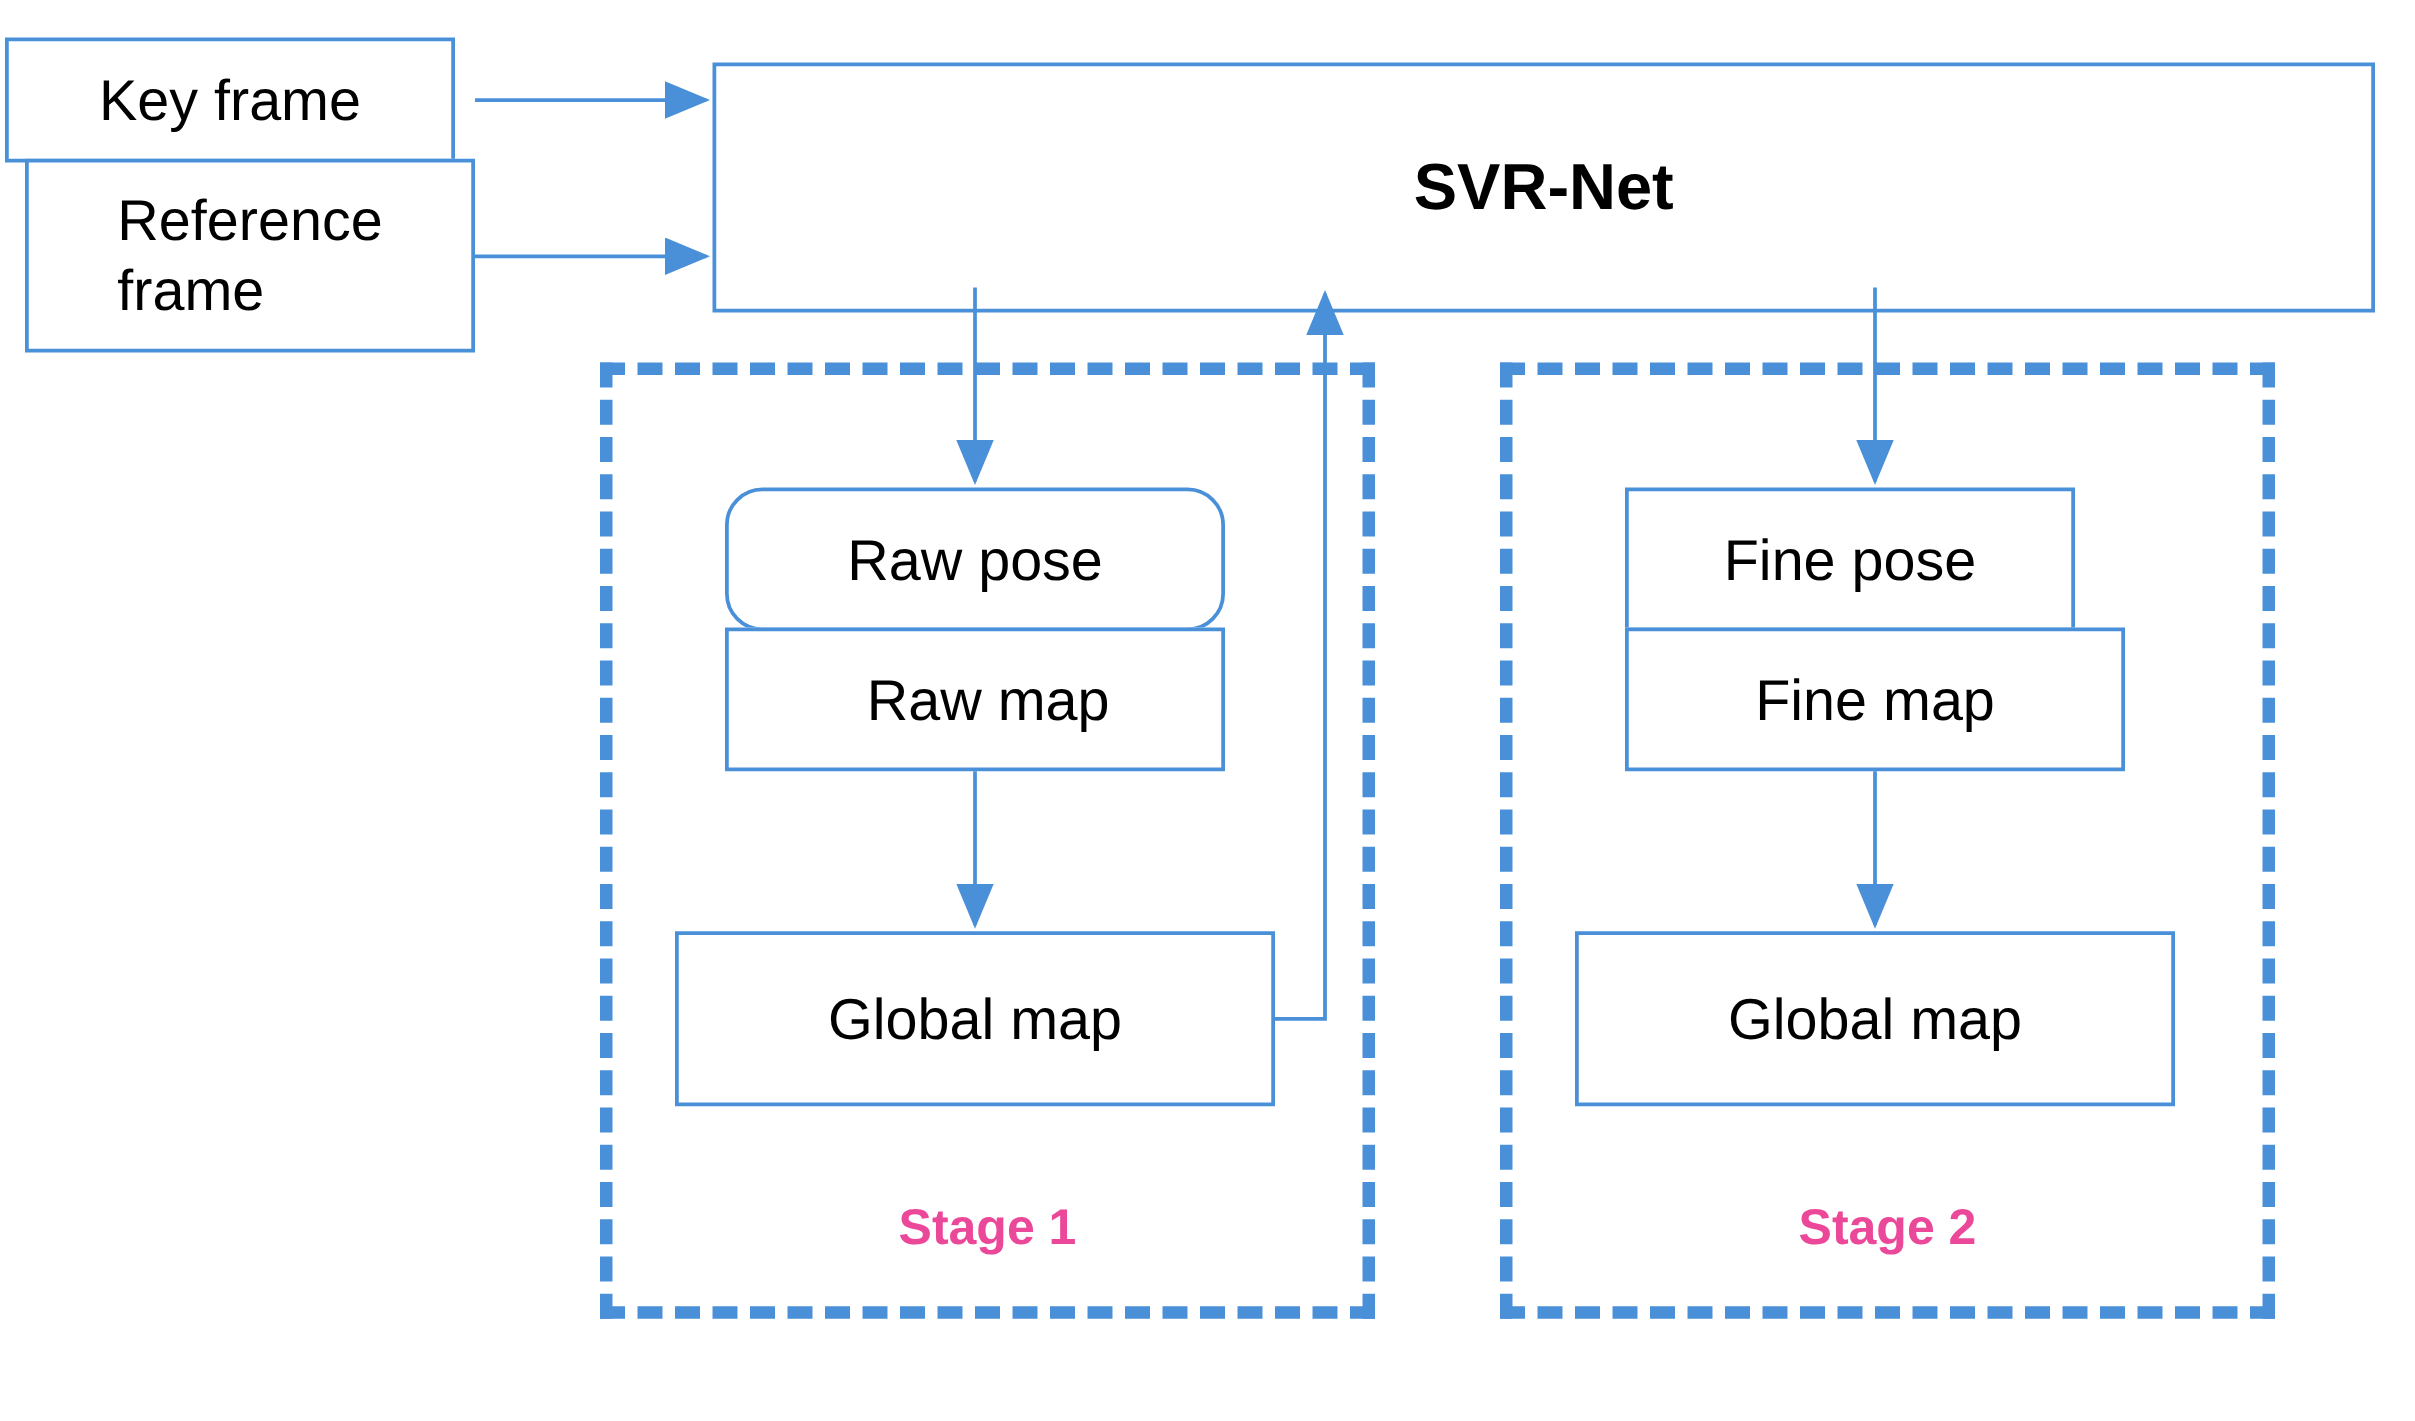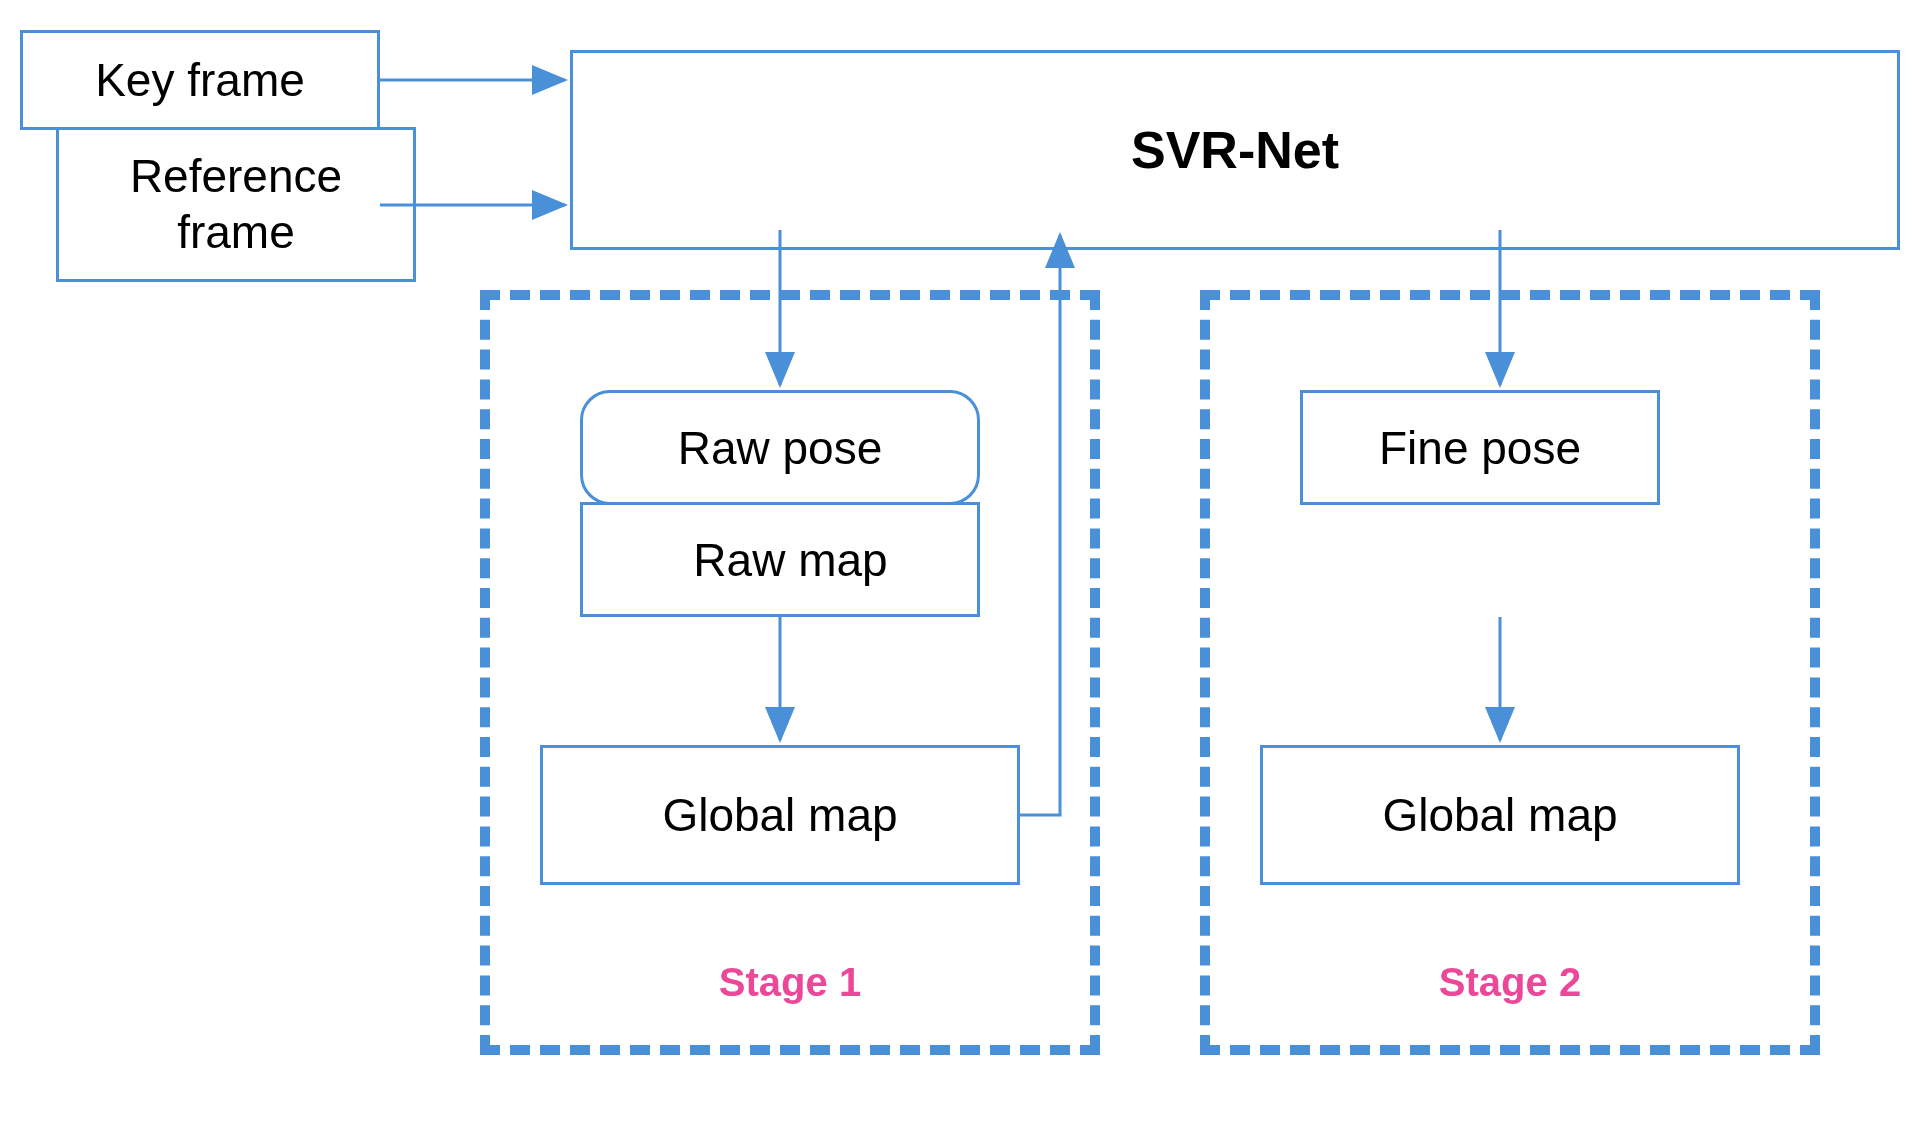--- a/index.html
+++ b/index.html
@@ -48,24 +48,24 @@
     width: 1932px;
     height: 1137px;
     pointer-events: none;
   }
 </style>
 </head>
 <body>
 
 <div class="canvas">
 
-  <div class="box" style="left:20px; top:30px; width:360px; height:100px;">
+  <div class="box" style="left:4px; top:30px; width:360px; height:100px;">
     <span>Key frame</span>
   </div>
-  <div class="box" style="left:20px; top:127px; width:360px; height:155px; line-height:1.2; text-align:center;margin-left:36px;">
+  <div class="box" style="left:20px; top:127px; width:360px; height:155px; line-height:1.2; text-align:left;">
     <span style="white-space:pre-line;">Reference
 frame</span>
   </div>
 
   <div class="box box-title" style="left:570px; top:30px; width:1330px; height:200px;margin-top:20px;">
     <span>SVR-Net</span>
   </div>
 
   <div class="dashed" style="left:480px; top:290px; width:620px; height:765px;"></div>
 
@@ -80,20 +80,23 @@
     <span>Global map</span>
   </div>
   <div class="stage-label" style="left:480px; top:960px; width:620px;">
     <span>Stage 1</span>
   </div>
 
   <div class="dashed" style="left:1200px; top:290px; width:620px; height:765px;"></div>
 
   <div class="box" style="left:1300px; top:390px; width:360px; height:115px;">
     <span>Fine pose</span>
+  </div>
+  <div class="box" style="left:1300px; top:502px; width:400px; height:115px;">
+    <span>Fine map</span>
   </div>
 
   <div class="box" style="left:1260px; top:745px; width:480px; height:140px;">
     <span>Global map</span>
   </div>
   <div class="stage-label" style="left:1200px; top:960px; width:620px;">
     <span>Stage 2</span>
   </div>
 
   <svg class="arrows">

